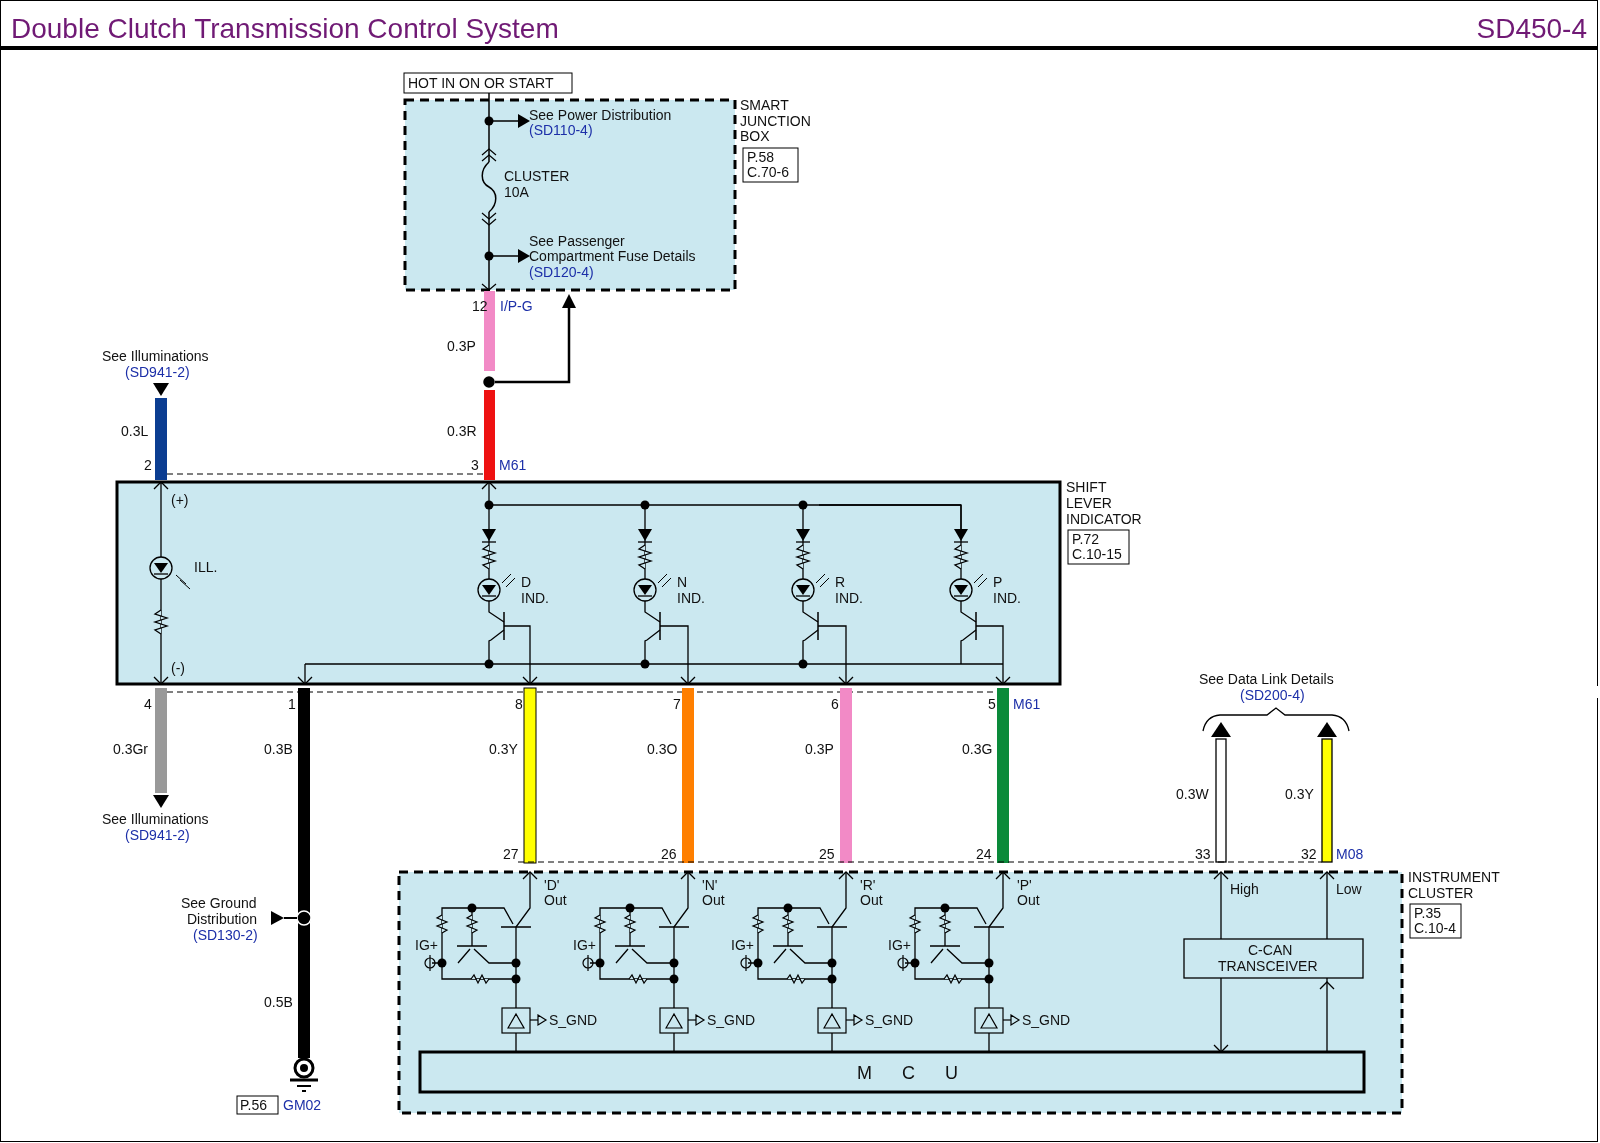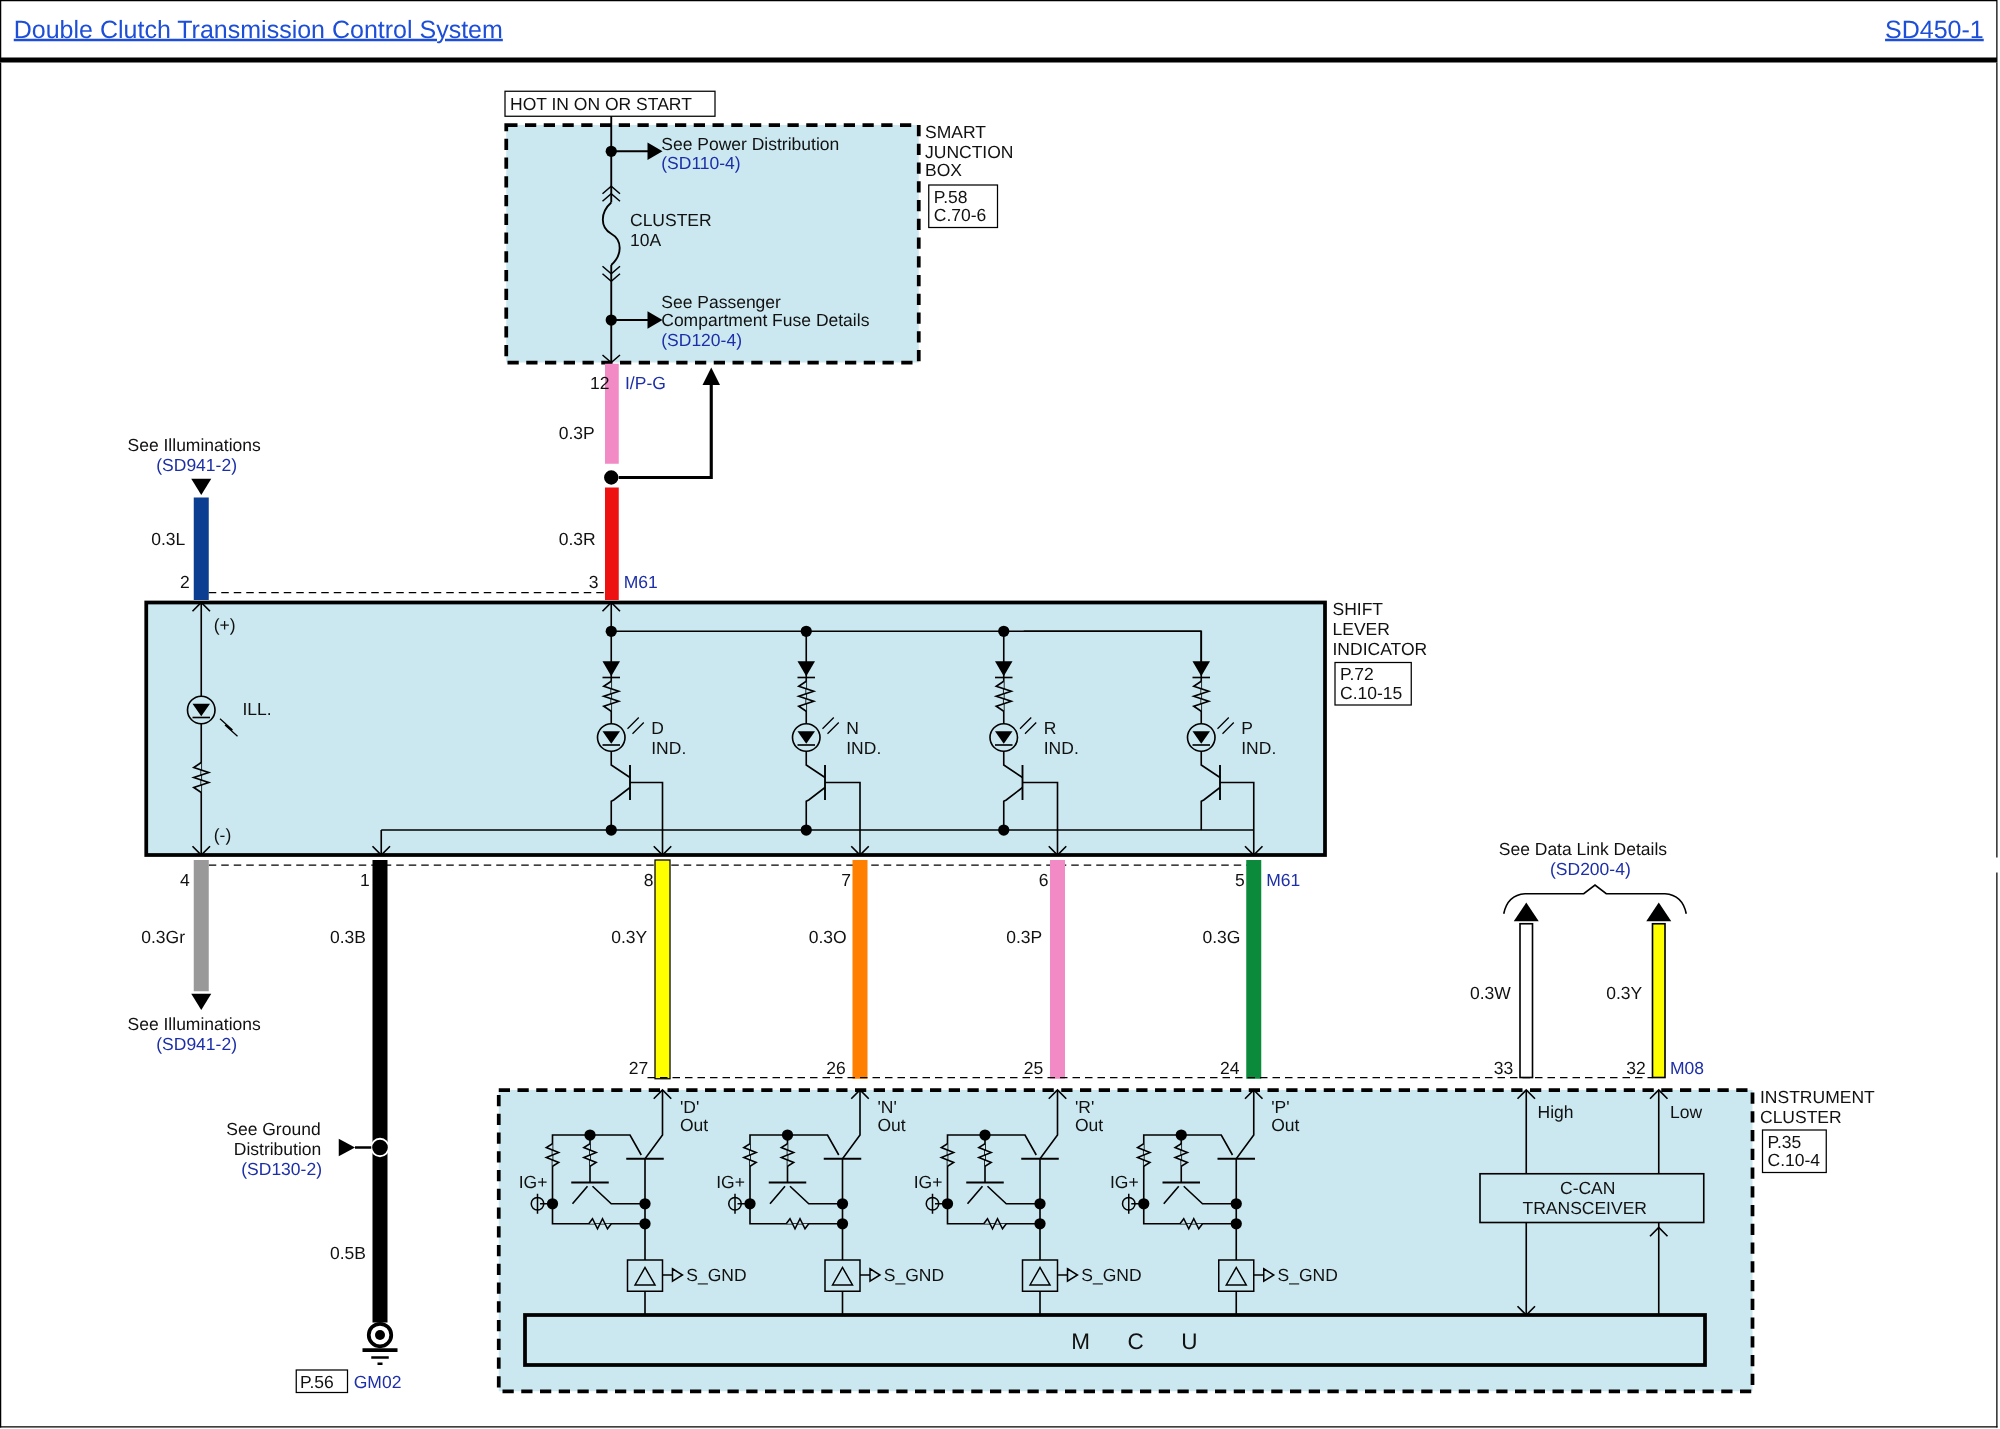--- a/index.html
+++ b/index.html
@@ -1,33 +1,33 @@
 <!DOCTYPE html>
 <html><head>
 <meta charset="utf-8">
 <style>
   html, body { margin:0; padding:0; background:#fff; }
   body { width:1600px; height:1143px; overflow:hidden; font-family:"Liberation Sans", sans-serif; }
   #page { position:relative; width:1600px; height:1143px; }
   #header { position:absolute; left:0; top:0; width:1598px; height:50px; border:1px solid #000; border-bottom:4px solid #000; box-sizing:border-box; }
-  .h-title { position:absolute; top:12px; font-size:20px; color:#1d4ed8; white-space:nowrap;text-decoration:underline; }
+  .h-title { position:absolute; top:12px; font-size:28px; color:#701a75; white-space:nowrap; }
   #frame { position:absolute; left:0; top:50px; width:1598px; height:1092px; border:1px solid #000; border-top:none; box-sizing:border-box; }
   svg#diagram { position:absolute; left:0; top:0; }
   svg text { font-family:"Liberation Sans", sans-serif; fill:#111; }
   .t { font-size:14px; }
   .ref { fill:#1c2fa8; }
   .mcu { font-size:18px; letter-spacing:30px; }
 </style>
 </head>
 <body>
 
 <div id="page">
   <div id="header">
     <span class="h-title" style="left:10px;">Double Clutch Transmission Control System</span>
-    <span class="h-title" style="right:10px;">SD450-1</span>
+    <span class="h-title" style="right:10px;">SD450-4</span>
   </div>
   <div id="frame"></div>
 
   <svg id="diagram" width="1600" height="1143" viewBox="0 0 1600 1143">
     <defs>
       <marker id="arr" viewBox="0 0 10 10" refX="9" refY="5" markerWidth="10" markerHeight="10" orient="auto">
         <path d="M0,0 L10,5 L0,10 z" fill="#000"></path>
       </marker>
     </defs>
 

